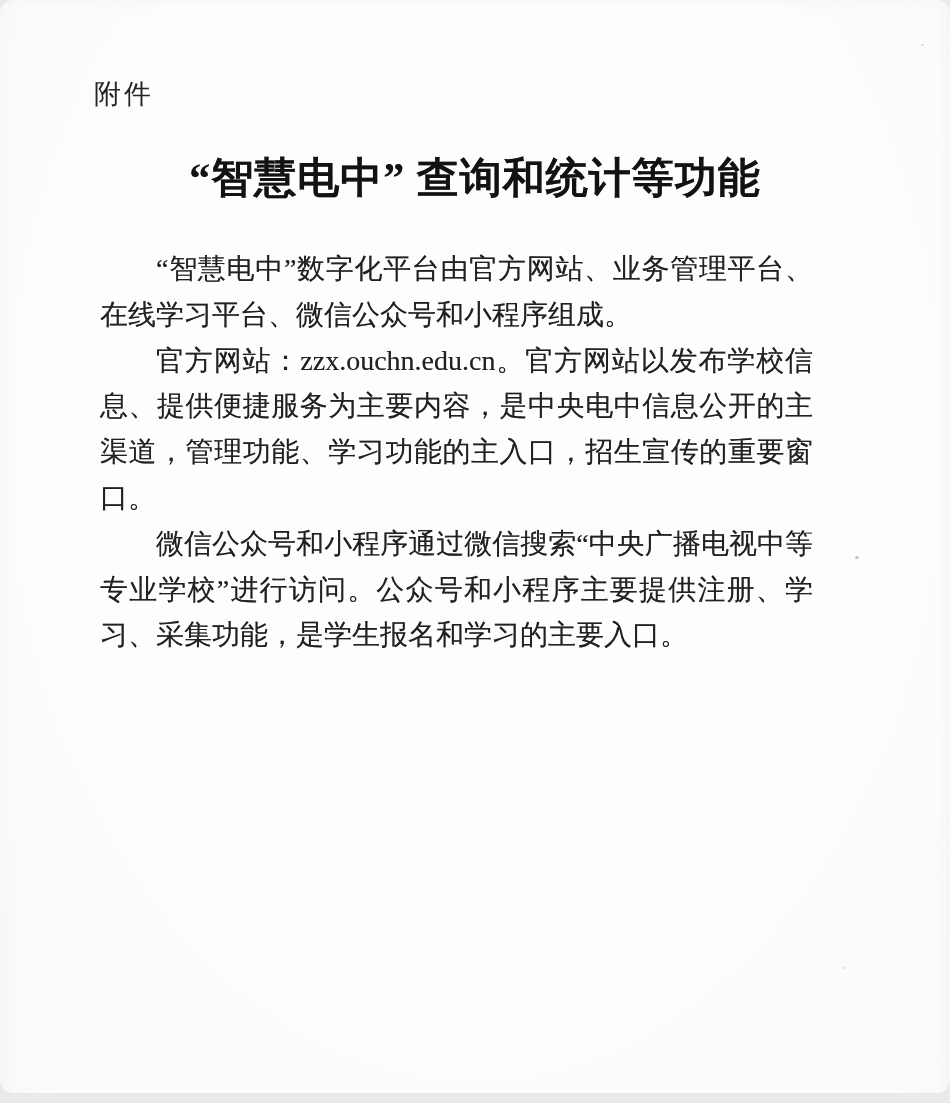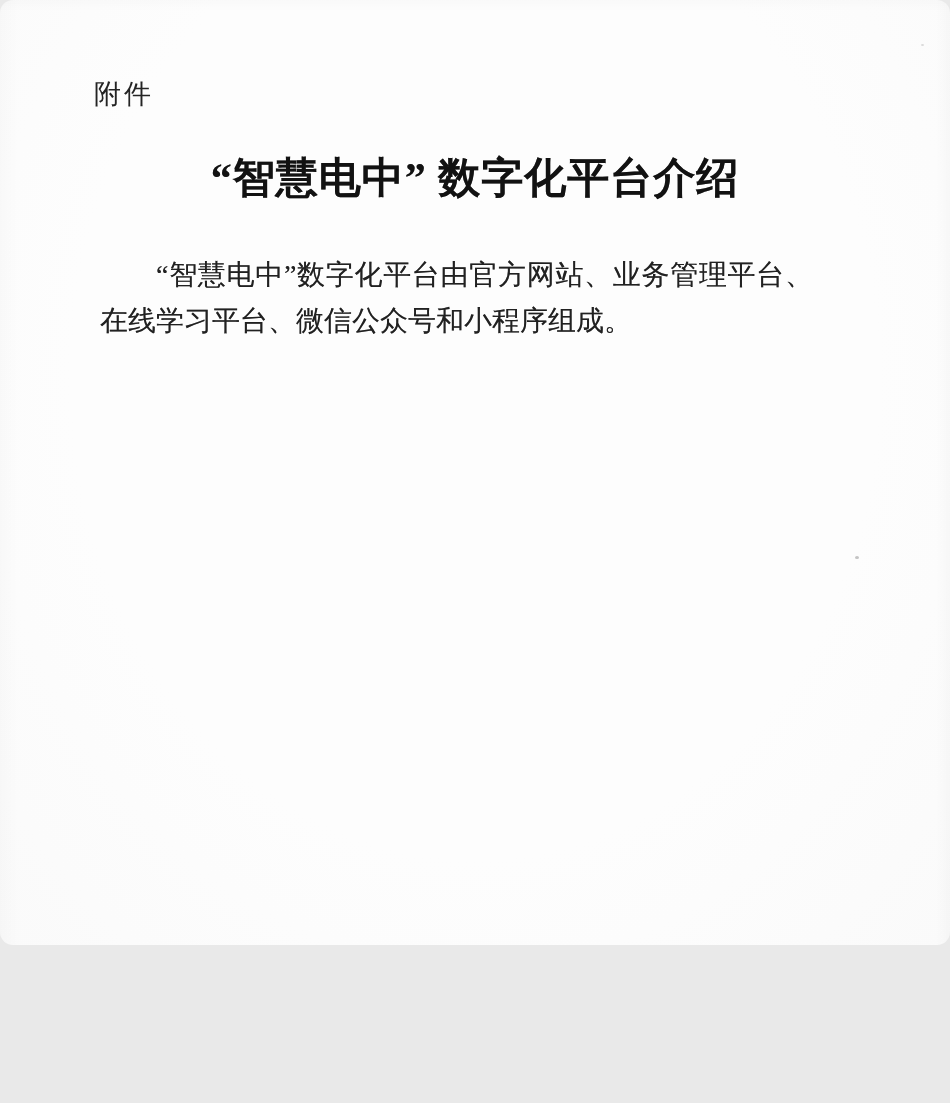--- a/index.html
+++ b/index.html
@@ -3,21 +3,21 @@
 <meta charset="utf-8">
 <style>
   html, body {
     margin: 0;
     padding: 0;
     background: #e9e9e9;
   }
   .page {
     position: relative;
     width: 950px;
-    height: 945px;
+    height: 1093px;
     margin: 0 auto;
     background:
       radial-gradient(ellipse at 50% 40%, #fdfdfd 60%, #fafafa 100%);
     color: #1f1f1f;
     overflow: hidden;
     border-radius: 13px;
   }
   
   .page::before {
     content: "";
@@ -49,21 +49,21 @@
     font-family: "Liberation Serif", "DejaVu Serif", serif;
     font-weight: bold;
     font-size: 42px;
     letter-spacing: 1px;
     color: #121212;
     text-shadow: 0 0 0.5px rgba(0,0,0,0.55);
   }
   .content {
     position: absolute;
     left: 100px;
-    top: 252px;
+    top: 246px;
     width: 713px;
     font-family: "Liberation Serif", "DejaVu Serif", serif;
     font-size: 28px;
     line-height: 45.8px;
     color: #212121;
     text-align: justify;
     text-justify: inter-character;
     text-shadow: 0 0 0.5px rgba(20,20,20,0.45);
   }
   .content p {
@@ -83,23 +83,25 @@
   .speck.s2 { left: 921px; top: 44px;  width: 3px; height: 2px; background: rgba(120,120,120,0.25); }
   .speck.s3 { left: 842px; top: 966px; width: 3px; height: 3px; background: rgba(130,130,130,0.2); }
 </style>
 </head>
 <body>
 
 <div class="page">
 
   <div class="attachment">附件</div>
 
-  <h1 class="title">“智慧电中” 数字化平台介绍</h1>
+  <h1 class="title">“智慧电中” 查询和统计等功能</h1>
 
   <div class="content">
     <p>“智慧电中”数字化平台由官方网站、业务管理平台、在线学习平台、微信公众号和小程序组成。</p>
+    <p>官方网站：zzx.ouchn.edu.cn。官方网站以发布学校信息、提供便捷服务为主要内容，是中央电中信息公开的主渠道，管理功能、学习功能的主入口，招生宣传的重要窗口。</p>
+    <p>微信公众号和小程序通过微信搜索“中央广播电视中等专业学校”进行访问。公众号和小程序主要提供注册、学习、采集功能，是学生报名和学习的主要入口。</p>
   </div>
 
   <span class="speck s1"></span>
   <span class="speck s2"></span>
   <span class="speck s3"></span>
 
 </div>
 
 </body></html>

